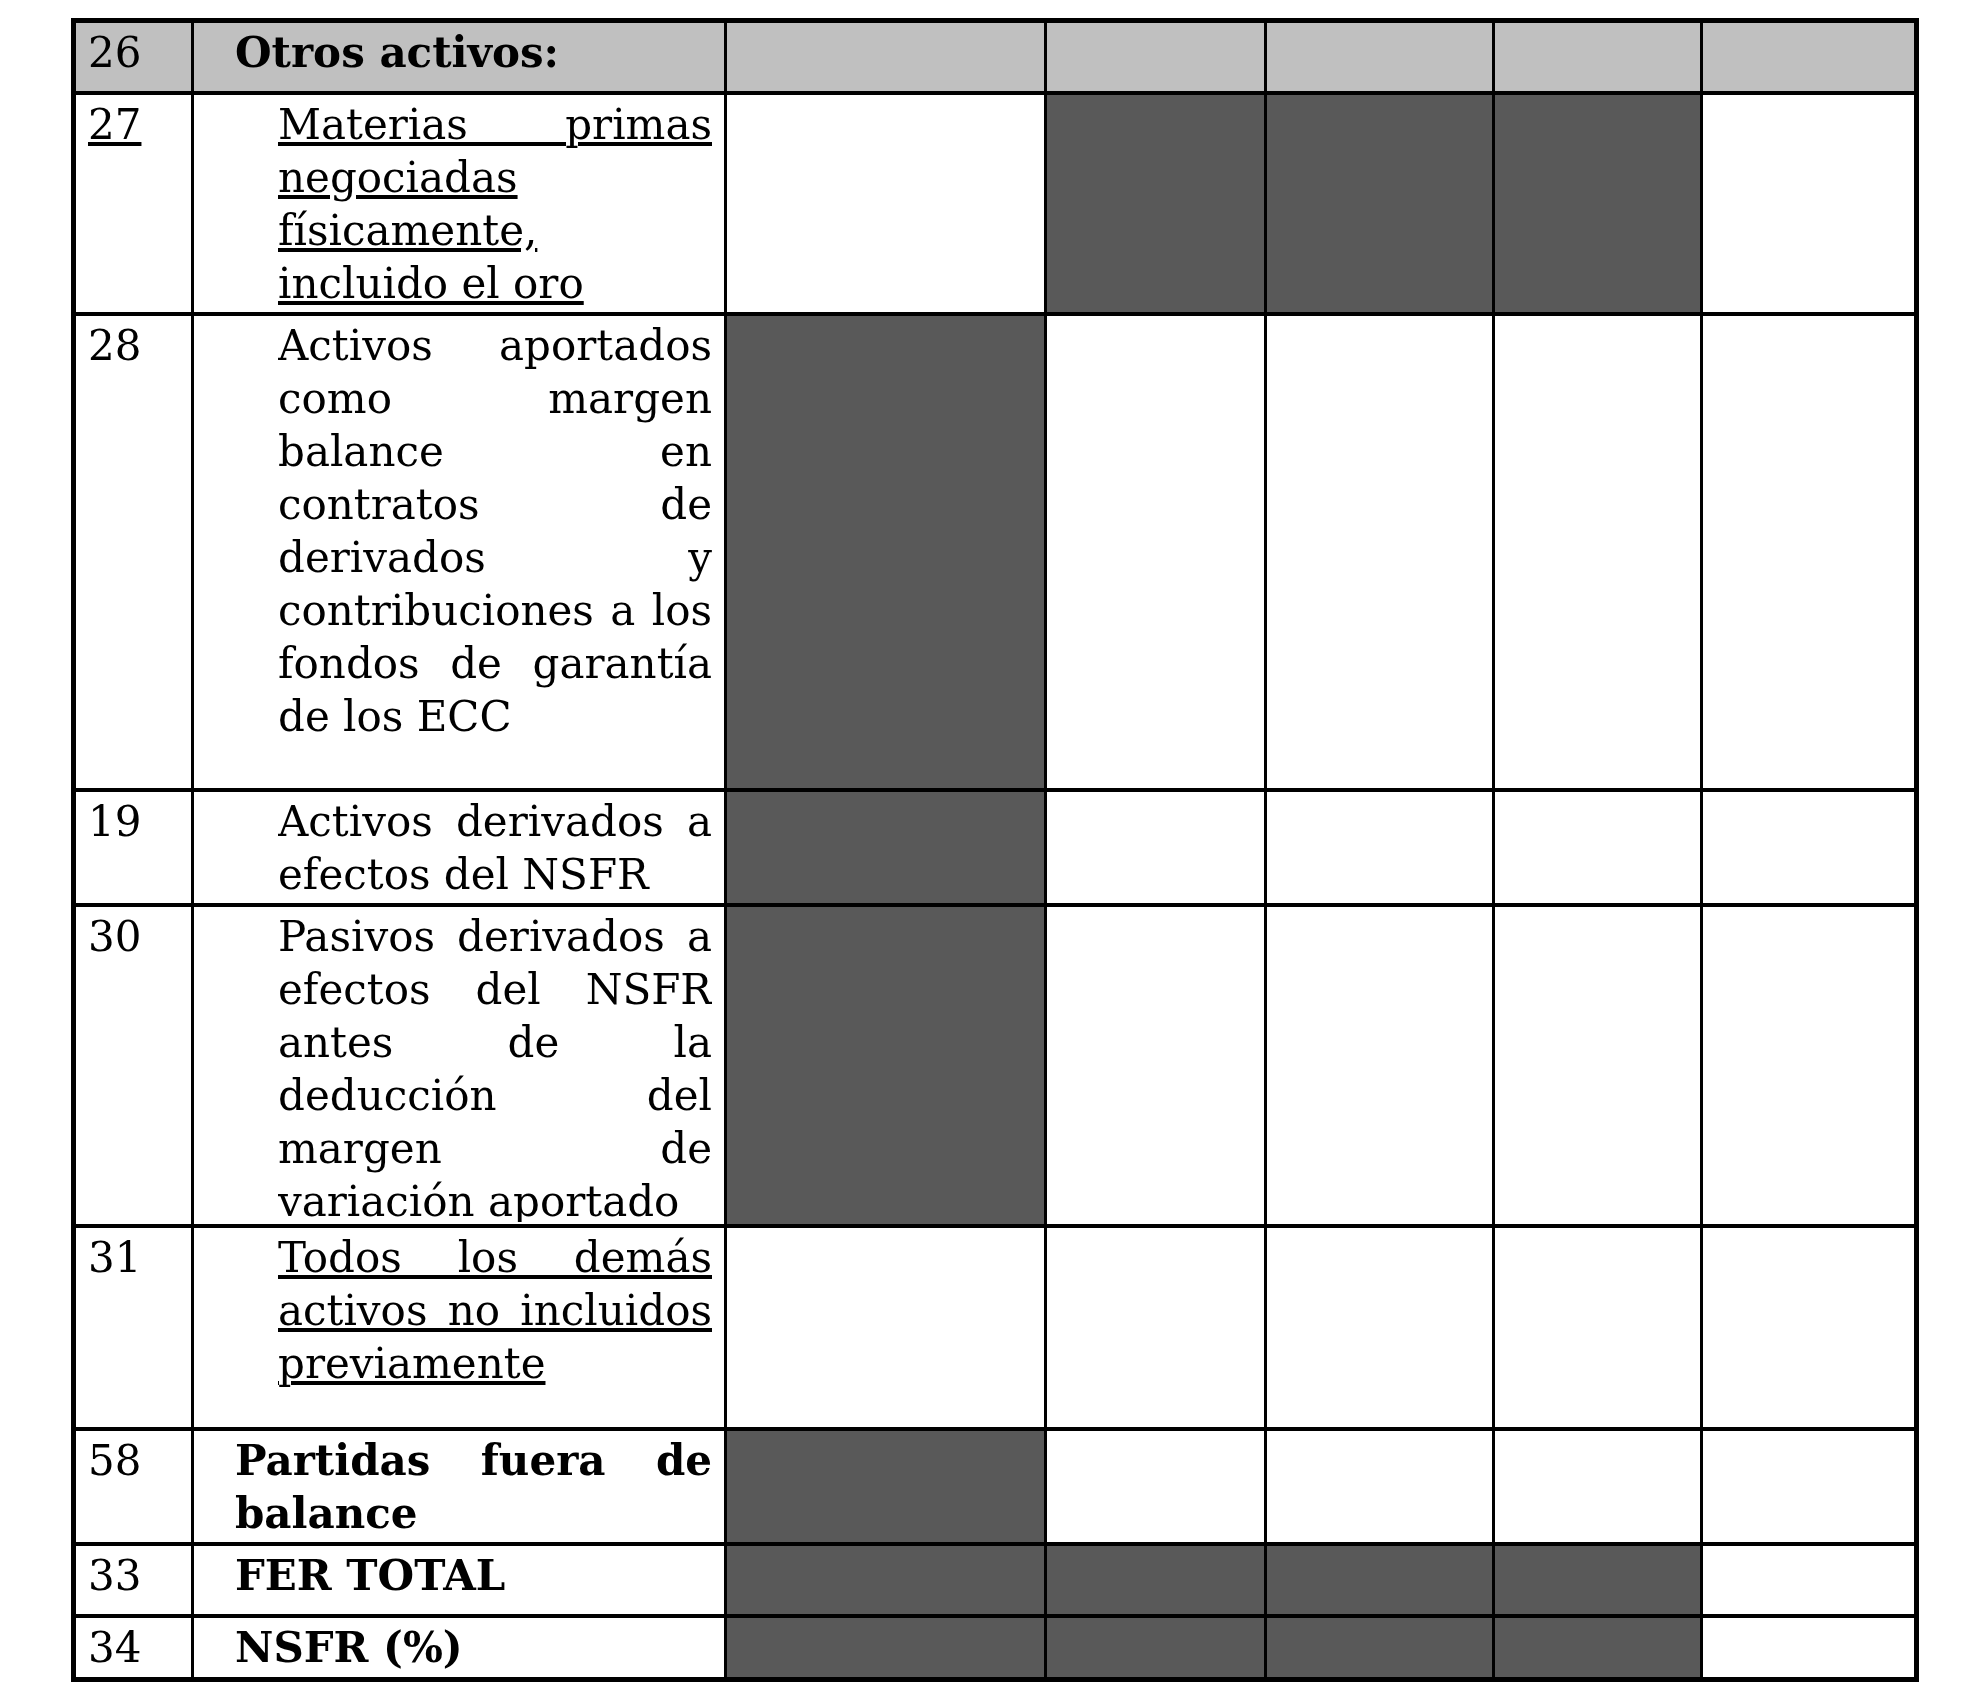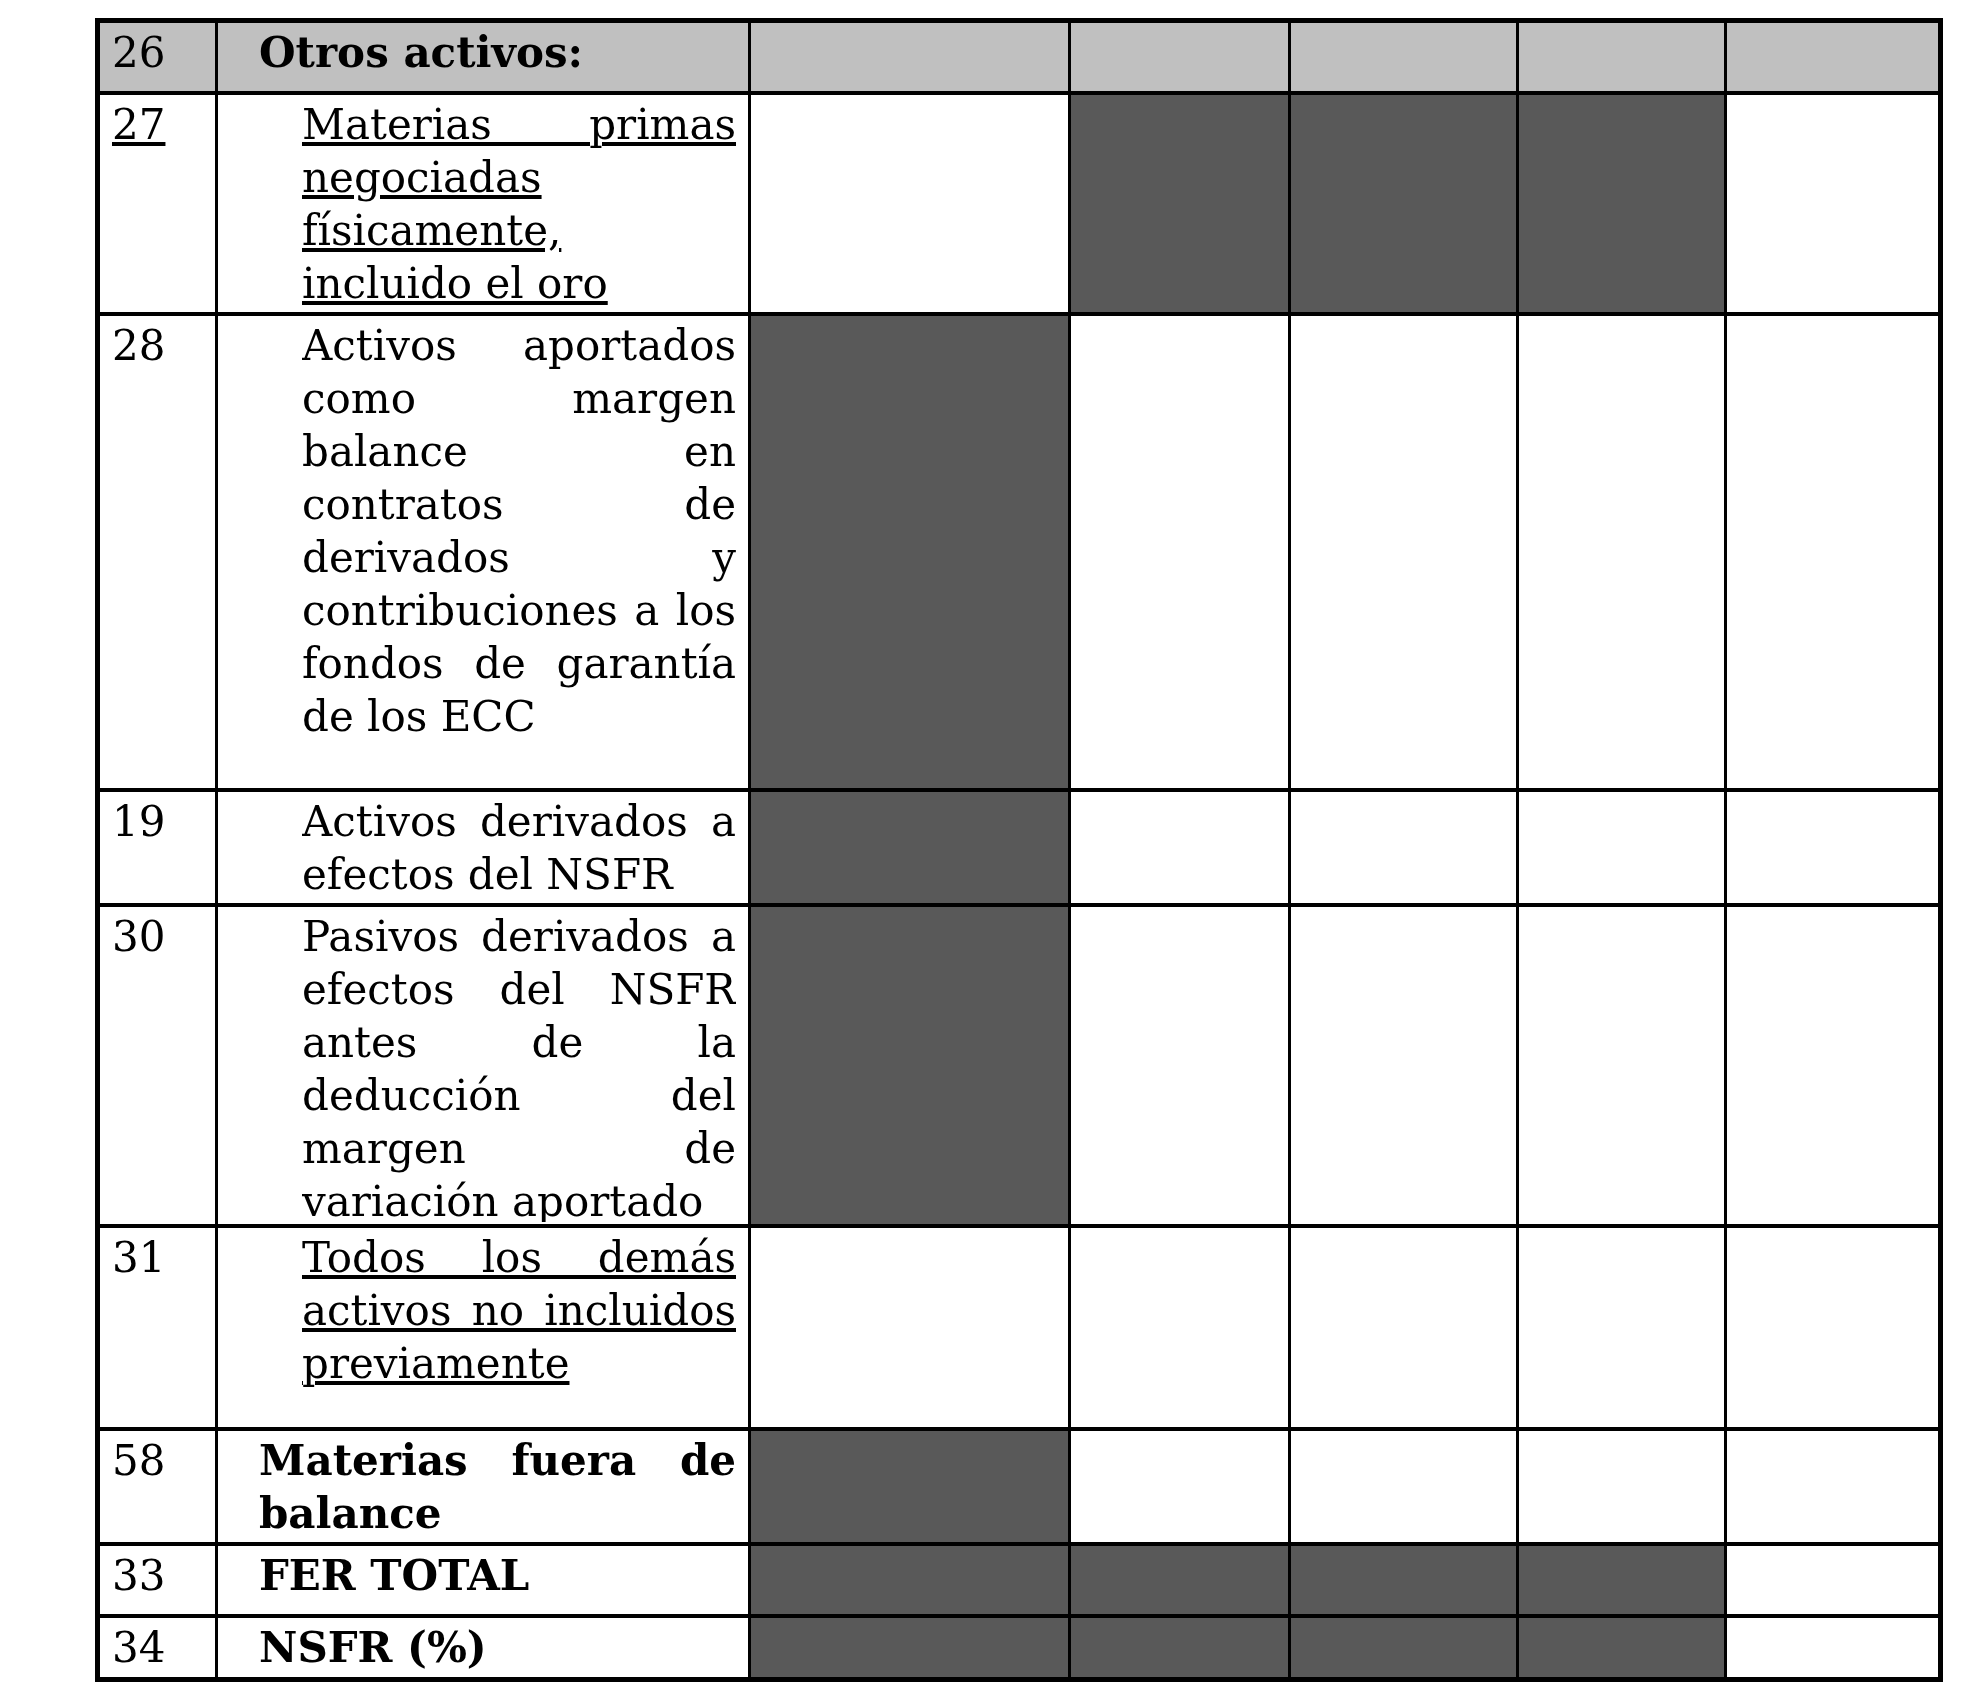--- a/index.html
+++ b/index.html
@@ -11,21 +11,21 @@
   }
   * { margin: 0; padding: 0; box-sizing: border-box; }
   html, body { background: var(--page-bg); }
   body {
     width: 1964px;
     height: 1682px;
     position: relative;
     font-family: "DejaVu Serif", "Liberation Serif", serif;
     color: var(--text-color);
   }
-  #page { position: absolute; inset: 0; background: var(--page-bg); margin-left: 24px; }
+  #page { position: absolute; inset: 0; background: var(--page-bg); }
 
   table.nsfr {
     position: absolute;
     left: 71px;
     top: 18px;
     width: 1843px;
     border-collapse: collapse;
     table-layout: fixed;
     border: 5px solid var(--border-color);
     font-size: 42px;
@@ -145,21 +145,21 @@
         </td>
         <td class="datacell"></td>
         <td class="datacell"></td>
         <td class="datacell"></td>
         <td class="datacell"></td>
         <td class="datacell"></td>
       </tr>
       <tr class="r32">
         <td class="num">58</td>
         <td class="desc bold justify">
-          <div class="clip">Materias fuera de balance</div>
+          <div class="clip">Partidas fuera de balance</div>
         </td>
         <td class="datacell cell-dark"></td>
         <td class="datacell"></td>
         <td class="datacell"></td>
         <td class="datacell"></td>
         <td class="datacell"></td>
       </tr>
       <tr class="r33">
         <td class="num">33</td>
         <td class="desc bold">FER TOTAL</td>

